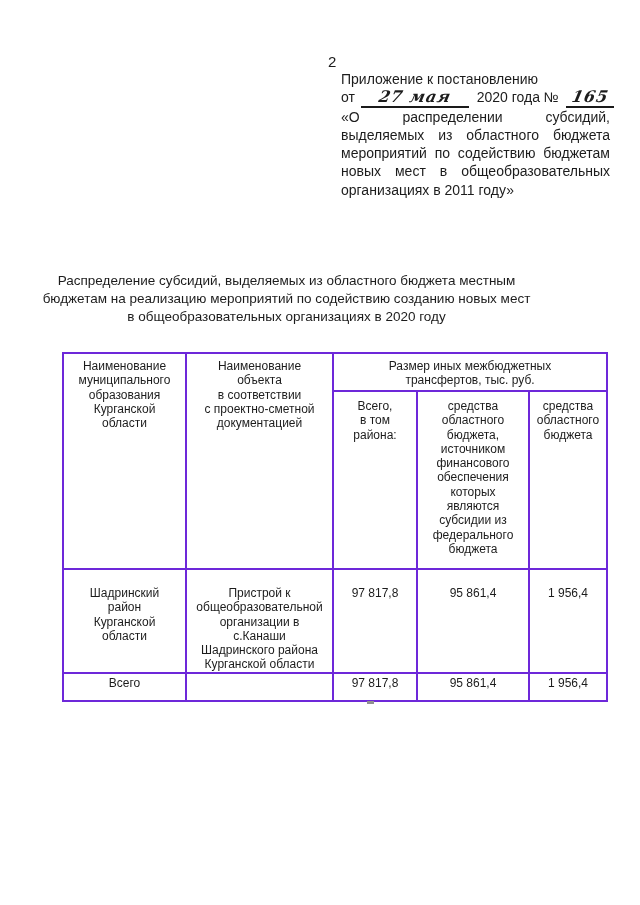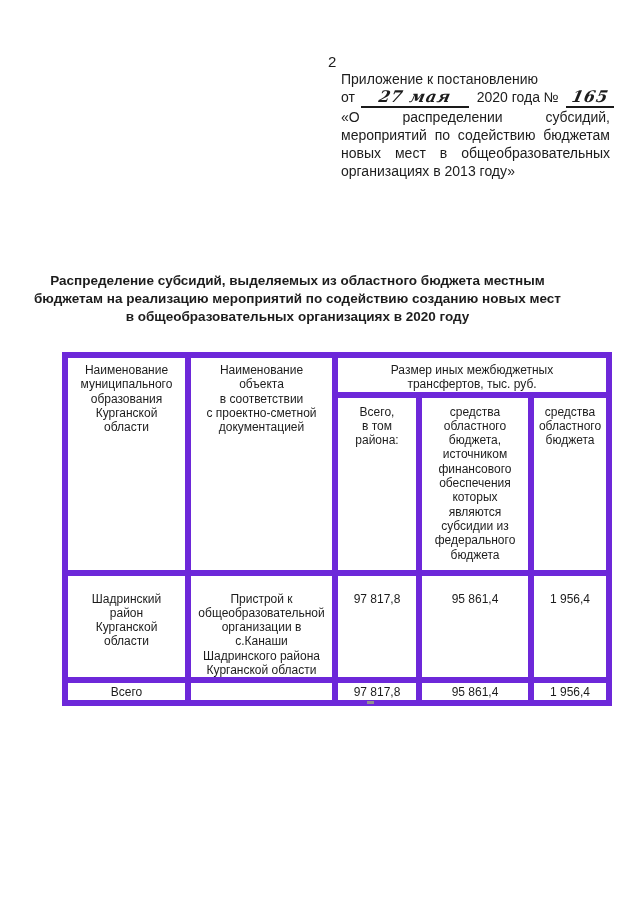--- a/index.html
+++ b/index.html
@@ -45,52 +45,52 @@
     display: inline-block;
     font-family: "DejaVu Serif", serif;
     font-style: italic;
     font-weight: bold;
     font-size: 16px;
     letter-spacing: 1px;
     transform: skewX(-12deg);
   }
   .doc-title {
     position: absolute;
-    left: 14px;
+    left: 3px;
     top: 272px;
     width: 567px;
     text-align: center;
-    font-weight: bold;
+    font-weight: normal;
     font-size: 13.5px;
     line-height: 18.2px;
     white-space: pre-line;
   }
   table.main-table {
     position: absolute;
     left: 62px;
     top: 352px;
     width: 544px;
     border-collapse: collapse;
     table-layout: fixed;
     border: 2px solid #2f2f2f;
   }
   table.main-table td {
-    border: 6px solid #6d28d9;
+    border: 2px solid #6d28d9;
     vertical-align: top;
     text-align: center;
     font-size: 12px;
     line-height: 14.3px;
     white-space: pre-line;
     padding: 5px 2px 0 2px;
     overflow: hidden;
   }
   tr.r1 { height: 38px; }
   tr.r2 { height: 178px; }
   tr.r3 { height: 99px; }
-  tr.r4 { height: 19px; }
+  tr.r4 { height: 28px; }
   tr.r2 td { padding-top: 7px; }
   tr.r3 td { padding-top: 16px; }
   tr.r4 td { padding-top: 2px; }
   .artifact {
     position: absolute;
     left: 367px;
     top: 701px;
     width: 7px;
     height: 3px;
     background: #909090;
@@ -105,23 +105,24 @@
 
   <div class="header-block">
     <div class="hb-line">Приложение к постановлению</div>
     <div class="hb-line date-line">
       <span>от</span>
       <span class="blank blank-lg"><span class="handwriting">27 мая</span></span>
       <span>2020 года №</span>
       <span class="blank blank-sm"><span class="handwriting">165</span></span>
     </div>
     <div class="hb-line just">«О распределении субсидий,</div>
+    <div class="hb-line just">выделяемых из областного бюджета</div>
     <div class="hb-line just">мероприятий по содействию бюджетам</div>
     <div class="hb-line just">новых мест в общеобразовательных</div>
-    <div class="hb-line">организациях в 2013 году»</div>
+    <div class="hb-line">организациях в 2011 году»</div>
   </div>
 
   <div class="doc-title">Распределение  субсидий, выделяемых из областного бюджета местным
 бюджетам на реализацию мероприятий по содействию созданию новых мест
 в общеобразовательных организациях в 2020 году</div>
 
   <table class="main-table">
     <colgroup>
       <col style="width:123px">
       <col style="width:147px">

